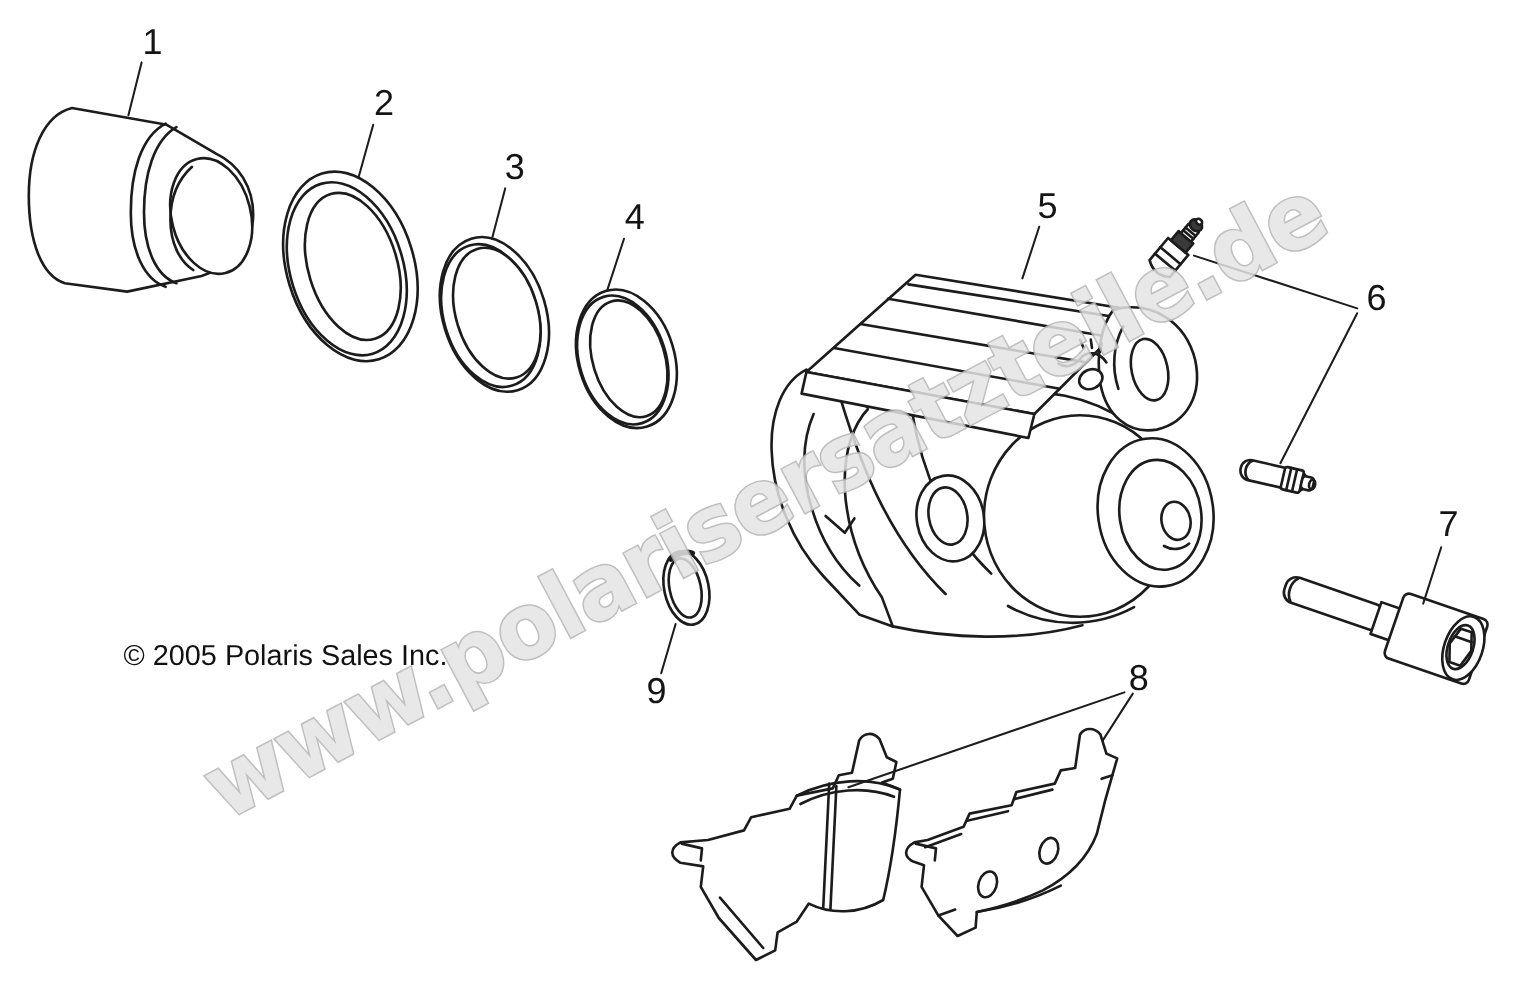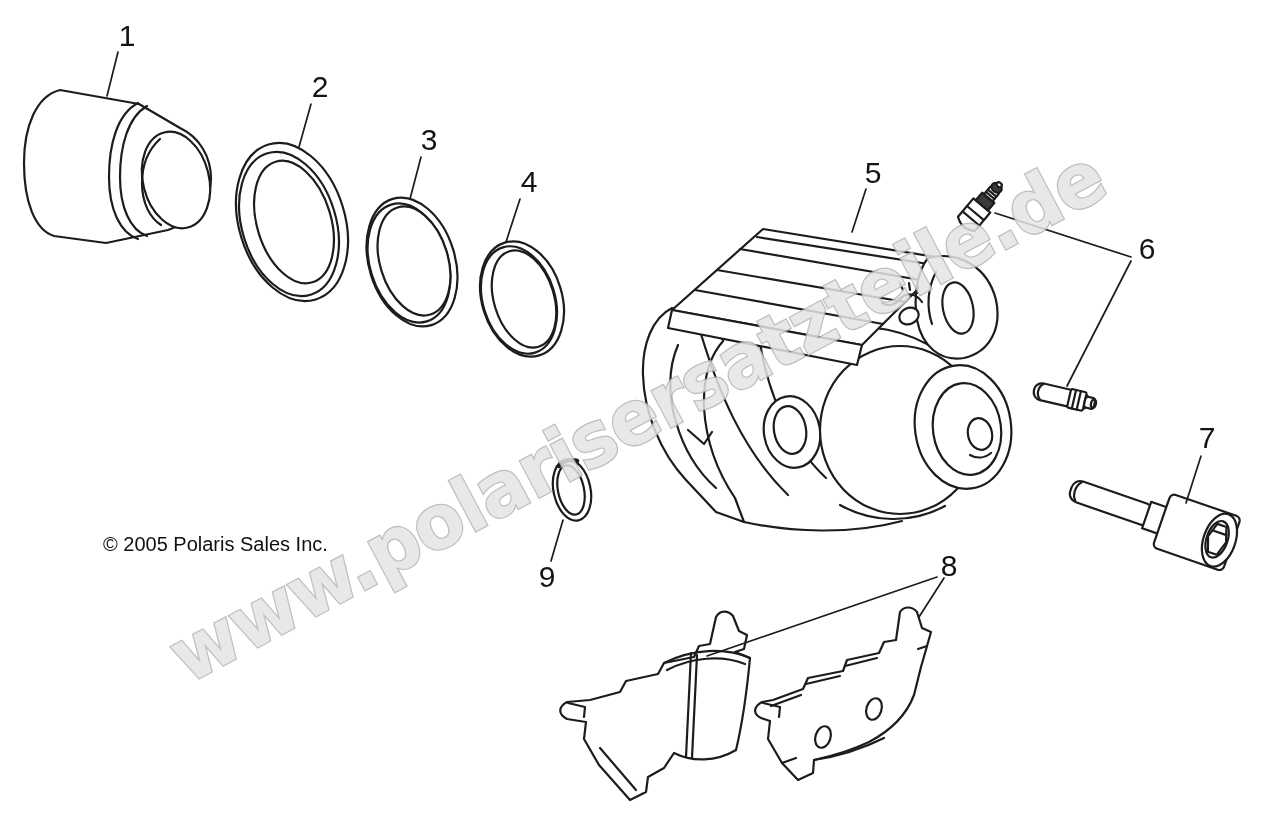--- a/index.html
+++ b/index.html
@@ -14,21 +14,21 @@
     }
     .art .fill{fill:#ffffff;}
     .art .dark{fill:#3a3a3a;}
     .art .leader{stroke-width:1.7;}
     .part-label{
       position:absolute;transform:translate(-50%,-50%);
       font-size:30px;color:#141414;font-family:"Liberation Sans",sans-serif;
       white-space:nowrap;
     }
     .copyright{
-      position:absolute;left:103px;top:533px;font-size:20px;color:#111;
+      position:absolute;left:103px;top:533px;font-size:24px;color:#111;
       font-family:"Liberation Sans",sans-serif;white-space:nowrap;
     }
     .wm{position:absolute;left:0;top:0;pointer-events:none;}
     .wm text{
       font-family:"DejaVu Sans",sans-serif;font-weight:bold;font-size:75px;
       letter-spacing:-1px;fill:#e4e4e4;stroke:#b5b5b5;stroke-width:2.6px;
       paint-order:stroke;opacity:0.85;
     }
   </style>
 </head>

